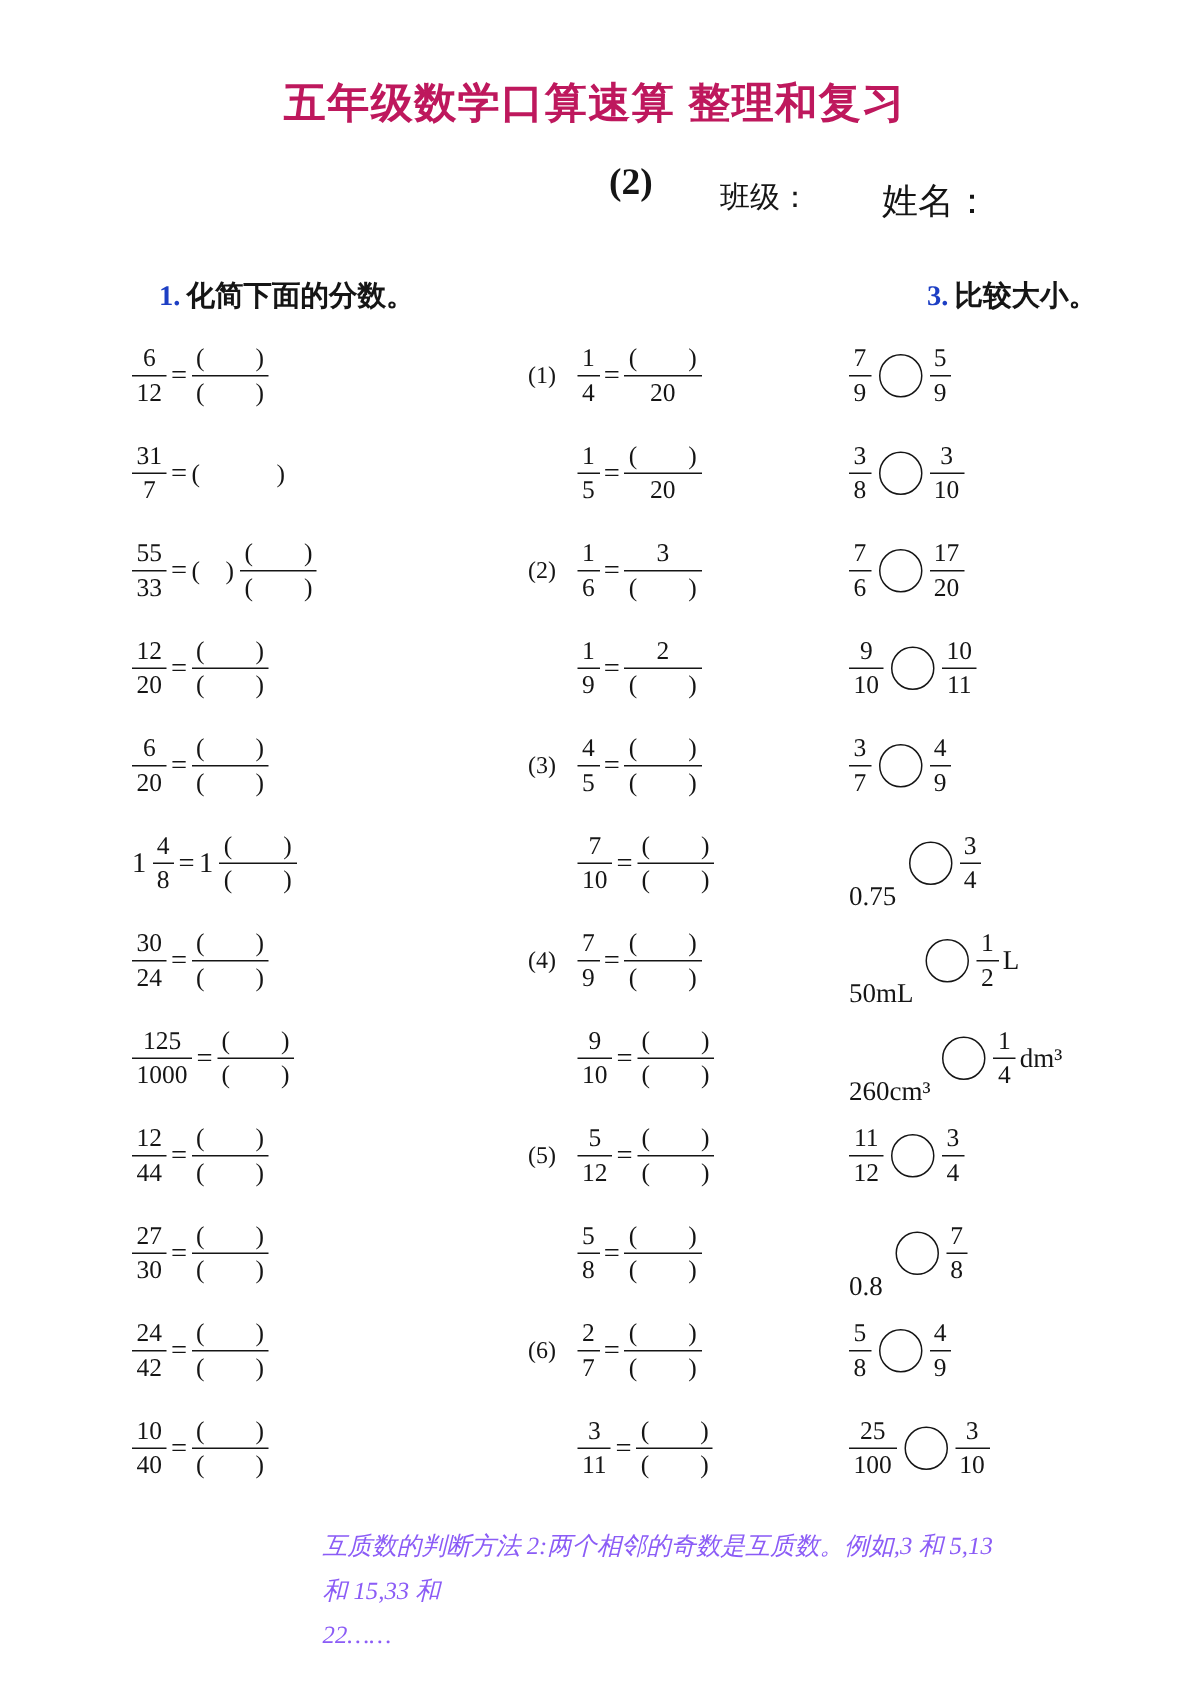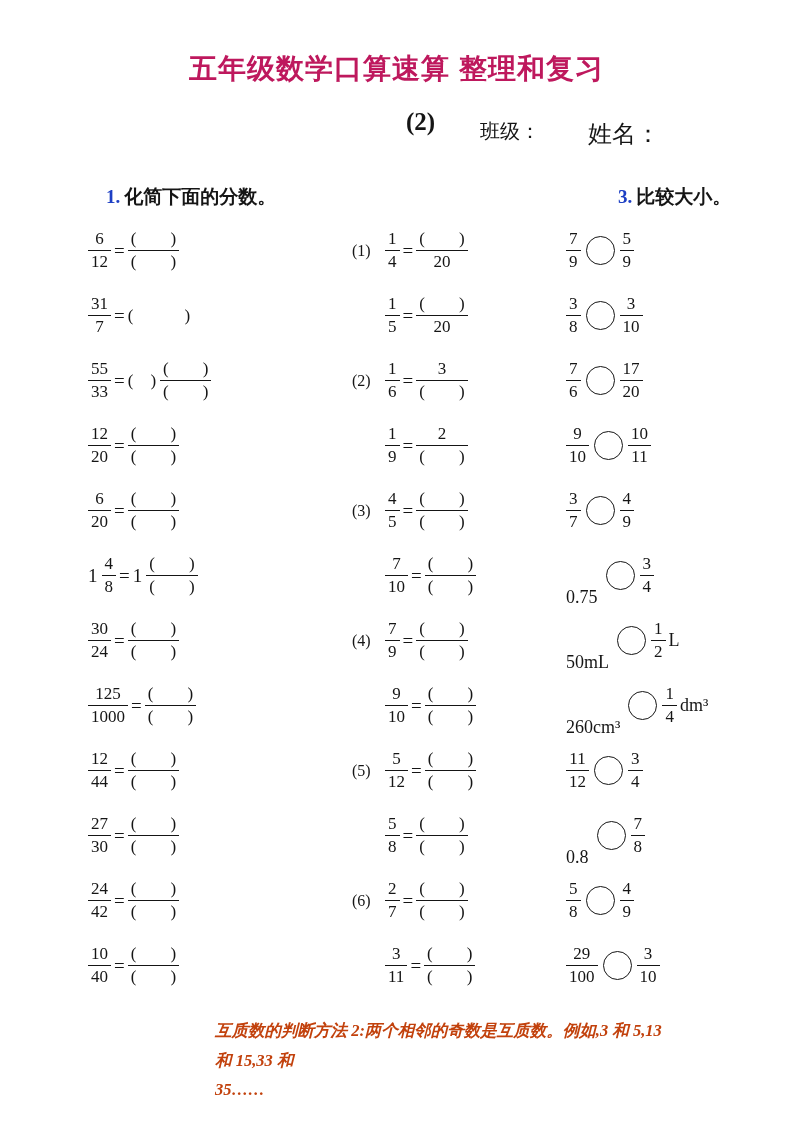--- a/index.html
+++ b/index.html
@@ -44,22 +44,22 @@
   .suffix { margin-left:3px; font-size:18px; }
   .paren-blank { font-size:17px; }
 
   .circle {
     width:27px; height:27px; border:1.7px solid #151515; border-radius:50%;
     margin:0 5px; flex:none; background:#fff;
   }
 
   .footer {
     position:absolute; left:215px; top:1016px; width:460px;
-    font-size:16.5px; font-weight:bold; font-style:italic; line-height:1.8;
-    color:#c2410c;
+    font-size:16.5px; font-weight:normal; font-style:italic; line-height:1.8;
+    color:#8b5cf6;
   }
 </style>
 </head>
 <body>
 
 <div class="page">
 
   <div class="title">五年级数学口算速算 整理和复习</div>
 
   <div class="sub-number">(2)</div>
@@ -500,30 +500,30 @@
         </span>
       <span class="circle"></span>
       <span class="frac">
           <span class="fn">4</span>
           <span class="fd">9</span>
         </span>
     </div>
 
     <div class="row">
       <span class="frac">
-          <span class="fn">29</span>
+          <span class="fn">25</span>
           <span class="fd">100</span>
         </span>
       <span class="circle"></span>
       <span class="frac">
           <span class="fn">3</span>
           <span class="fd">10</span>
         </span>
     </div>
 
   </div>
 
   <div class="footer">
     <div>互质数的判断方法 2:两个相邻的奇数是互质数。例如,3 和 5,13 和 15,33 和</div>
-    <div>35……</div>
+    <div>22……</div>
   </div>
 
 </div>
 
 </body></html>

